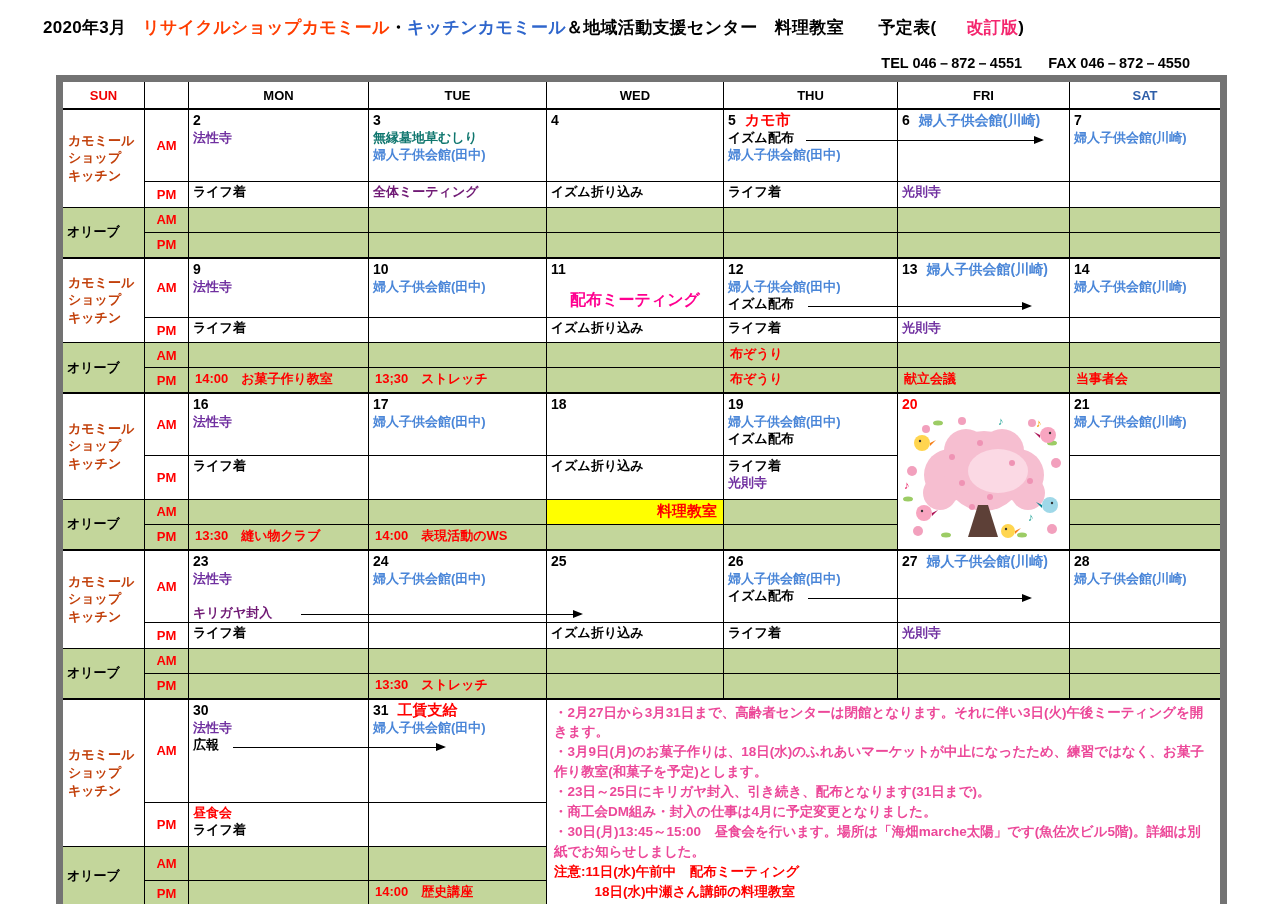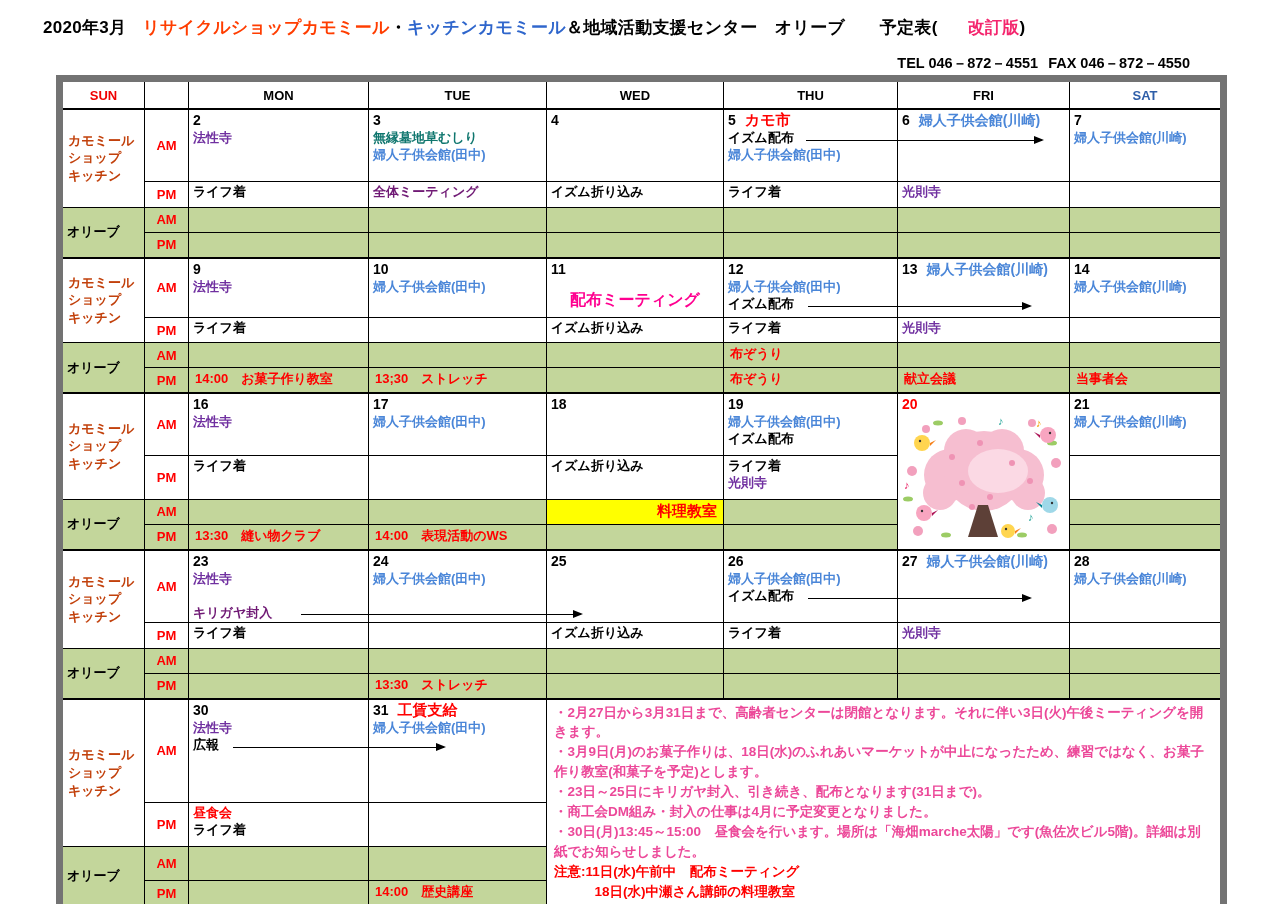--- a/index.html
+++ b/index.html
@@ -5,21 +5,21 @@
   html,body{margin:0;padding:0;}
   body{width:1280px;height:904px;background:#fff;font-family:"Liberation Sans","DejaVu Sans",sans-serif;position:relative;overflow:hidden;}
   .page{position:absolute;inset:0;}
   
   .title{position:absolute;left:43px;top:16px;font-size:17px;font-weight:bold;white-space:nowrap;letter-spacing:.3px;color:#000;}
   .title .gap{display:inline-block;width:16px;}
   .t-shop{color:#ff3d00;}
   .t-kitchen{color:#2f66cc;}
   .t-revised{color:#f4266e;margin-left:30px;}
   .contact{position:absolute;top:54px;right:90px;font-size:14.5px;font-weight:bold;color:#000;white-space:nowrap;}
-  .contact span{margin-left:10px;}
+  .contact span{margin-left:26px;}
   
   table.cal{position:absolute;left:35px;top:75px;width:1164px;border-collapse:collapse;table-layout:fixed;border:7px solid #737373;margin-left:21px;}
   .cal th,.cal td{border:1px solid #000;padding:0;vertical-align:top;}
   .cal tr.wk td{border-top:2px solid #000;}
   .cal th{height:26px;font-size:13px;font-weight:bold;text-align:center;vertical-align:middle;color:#000;}
   th.sun{color:#f00000;}
   th.sat{color:#2e5ea8;}
   
   td.lbl{font-size:13px;font-weight:bold;vertical-align:middle;padding-left:5px;line-height:1.35;}
   td.lbl .orange{color:#c2410c;}
@@ -58,21 +58,21 @@
   td.notes-cell .li{display:block;line-height:1.48;white-space:normal;}
   .note{color:#ec4899;}
   .note-red{color:#f00;}
   .footer{position:absolute;top:863px;left:35px;width:1132px;text-align:right;font-size:13px;font-weight:bold;color:#000;}
 </style>
 </head>
 <body>
 
 <div class="page">
 
-  <div class="title"><span>2020年3月</span><span class="gap"></span><span class="t-shop">リサイクルショップカモミール</span><span>・</span><span class="t-kitchen">キッチンカモミール</span><span>＆地域活動支援センター　オリーブ　　予定表(</span><span class="t-revised">改訂版</span><span>)</span></div>
+  <div class="title"><span>2020年3月</span><span class="gap"></span><span class="t-shop">リサイクルショップカモミール</span><span>・</span><span class="t-kitchen">キッチンカモミール</span><span>＆地域活動支援センター　料理教室　　予定表(</span><span class="t-revised">改訂版</span><span>)</span></div>
 
   <div class="contact"><span>TEL 046－872－4551</span><span>FAX 046－872－4550</span></div>
 
   <table class="cal">
     <colgroup>
       <col style="width:85px">
         <col style="width:44px">
         <col style="width:180px">
         <col style="width:178px">
       <col style="width:177px">

